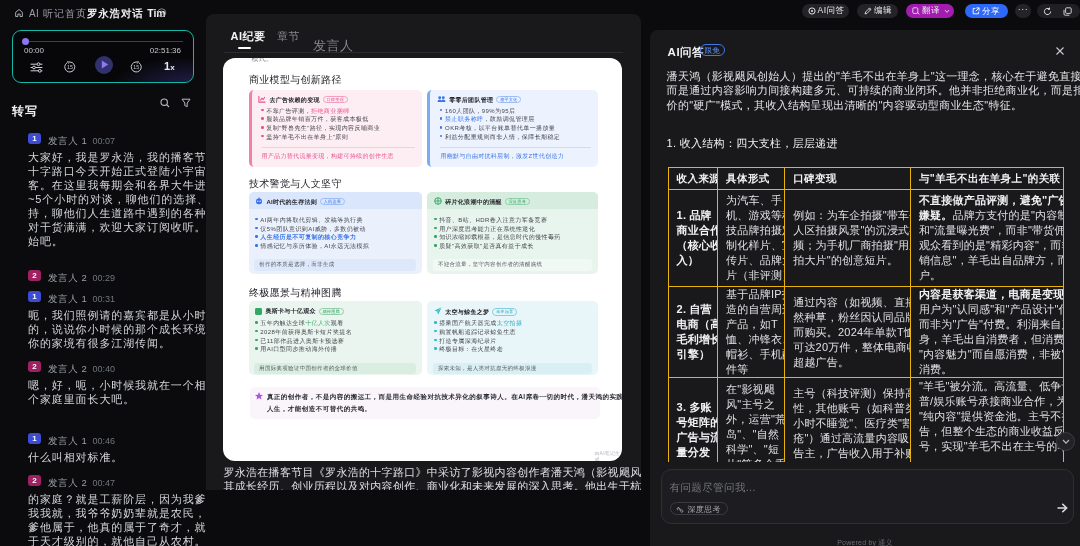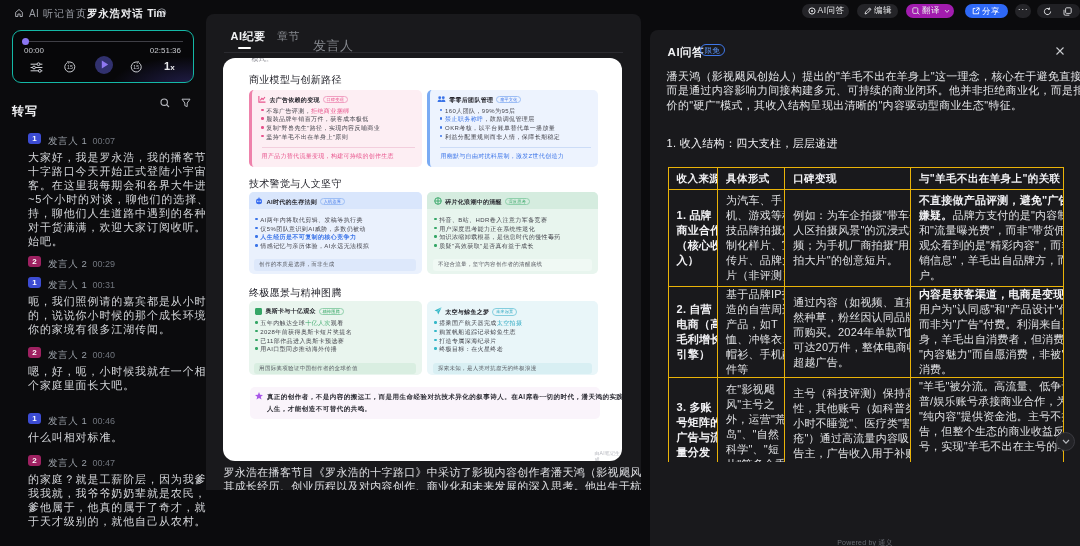--- a/index.html
+++ b/index.html
@@ -137,26 +137,26 @@
         <circle cx="4.2" cy="4.2" r="3.2" fill="none" stroke="#b9bbc1" stroke-width="1.1"></circle>
         <path d="M6.6 6.6 L9 9" stroke="#b9bbc1" stroke-width="1.1"></path>
       </svg>
   <svg class="abs" style="left:181px;top:70px" width="10" height="10" viewBox="0 0 10 10">
         <path d="M1 1.2 H9 L6.2 5 V8.6 L3.8 7.6 V5 Z" fill="none" stroke="#b9bbc1" stroke-width="1"></path>
       </svg>
 
   <div class="abs" id="transcript" style="left:28px;top:104px;width:184px;">
     <div class="thead" style="margin-top:1px"><span class="bdg">1</span><span class="spk">发言人 1</span><span class="tm">00:07</span></div>
     <div class="ttxt">大家好，我是罗永浩，我的播客节目罗永浩的<br>十字路口今天开始正式登陆小宇宙、苹果播<br>客。在这里我每期会和各界大牛进行一场长达3<br>~5个小时的对谈，聊他们的选择、挣扎与坚<br>持，聊他们人生道路中遇到的各种十字路口绝<br>对干货满满，欢迎大家订阅收听。好，我们开<br>始吧。</div>
-    <div class="thead" style="margin-top:8px"><span class="bdg b2">2</span><span class="spk">发言人 2</span><span class="tm">00:29</span></div>
+    <div class="thead" style="margin-top:22px"><span class="bdg b2">2</span><span class="spk">发言人 2</span><span class="tm">00:29</span></div>
     <div class="thead" style="margin-top:10px"><span class="bdg">1</span><span class="spk">发言人 1</span><span class="tm">00:31</span></div>
     <div class="ttxt">呃，我们照例请的嘉宾都是从小时候开始说起<br>的，说说你小时候的那个成长环境，因为关于<br>你的家境有很多江湖传闻。</div>
     <div class="thead" style="margin-top:11px"><span class="bdg b2">2</span><span class="spk">发言人 2</span><span class="tm">00:40</span></div>
     <div class="ttxt">嗯，好，呃，小时候我就在一个相对标准的一<br>个家庭里面长大吧。</div>
-    <div class="thead" style="margin-top:21px"><span class="bdg">1</span><span class="spk">发言人 1</span><span class="tm">00:46</span></div>
+    <div class="thead" style="margin-top:27px"><span class="bdg">1</span><span class="spk">发言人 1</span><span class="tm">00:46</span></div>
     <div class="ttxt">什么叫相对标准。</div>
     <div class="thead" style="margin-top:11px"><span class="bdg b2">2</span><span class="spk">发言人 2</span><span class="tm">00:47</span></div>
     <div class="ttxt">的家庭？就是工薪阶层，因为我爹原来就是，<br>我我就，我爷爷奶奶辈就是农民，嗯，然后我<br>爹他属于，他真的属于了奇才，就春观讲他属<br>于天才级别的，就他自己从农村。里面考上来</div>
   </div>
 </div>
 
 <div class="abs" id="midpanel" style="left:206px;top:14px;width:435px;height:476px;background:#19191c;border-radius:8px 8px 0 0;overflow:hidden;">
   <div class="abs" style="left:24.6px;top:15px;font-size:11px;font-weight:bold;letter-spacing:.5px;color:#f2f3f5;">AI纪要</div>
   <div class="abs" style="left:71px;top:15px;font-size:11px;letter-spacing:.5px;color:#85888e;">章节</div>
   <div class="abs" style="left:107px;top:15px;font-size:13px;letter-spacing:.5px;color:#85888e;margin-top:8px;">发言人</div>
@@ -310,16 +310,27 @@
     </tbody>
         </table>
   </div>
 
   <div class="abs" style="left:406px;top:402px;width:19px;height:19px;border-radius:50%;background:#232327;border:1px solid #3b3b41;">
     <svg class="abs" style="left:4.5px;top:6px" width="8" height="6" viewBox="0 0 8 6">
           <path d="M1 1 L4 4.2 L7 1" fill="none" stroke="#b9bbc0" stroke-width="1.1"></path>
         </svg>
   </div>
 
+  <div class="abs" style="left:10.5px;top:438.7px;width:413.5px;height:55.8px;border-radius:10px;background:#1d1d21;border:1px solid #2e2e34;">
+    <div class="abs" style="left:8px;top:11px;font-size:10.5px;letter-spacing:.4px;color:#72757c;">有问题尽管问我...</div>
+    <div class="abs" style="left:8px;top:32px;height:13.5px;line-height:13px;border:1px solid #3a3a40;border-radius:7px;padding:0 6px 0 17px;font-size:8px;letter-spacing:.3px;color:#a6a9b0;">深度思考
+      <svg class="abs" style="left:5.5px;top:3.2px" width="8" height="8" viewBox="0 0 8 8">
+            <path d="M2.2 4 C.8 4 .8 1.6 2.2 1.6 C3.6 1.6 4.4 6.4 5.8 6.4 C7.2 6.4 7.2 4 5.8 4 C4.4 4 3.6 1.6 2.2 1.6" fill="none" stroke="#a6a9b0" stroke-width=".8"></path>
+          </svg>
+    </div>
+    <svg class="abs" style="left:395px;top:33.5px" width="11" height="10" viewBox="0 0 11 10">
+          <path d="M.5 5 H9.2 M5.3 .9 L9.7 5 L5.3 9.1" fill="none" stroke="#d8dade" stroke-width="1.5"></path>
+        </svg>
+  </div>
   <div class="abs" style="left:0;top:507.5px;width:430px;text-align:center;font-size:7px;color:#696c73;letter-spacing:.2px;">Powered by <span style="font-size:7px">通义</span></div>
 </div>
 
 </div>
 
 </body></html>

